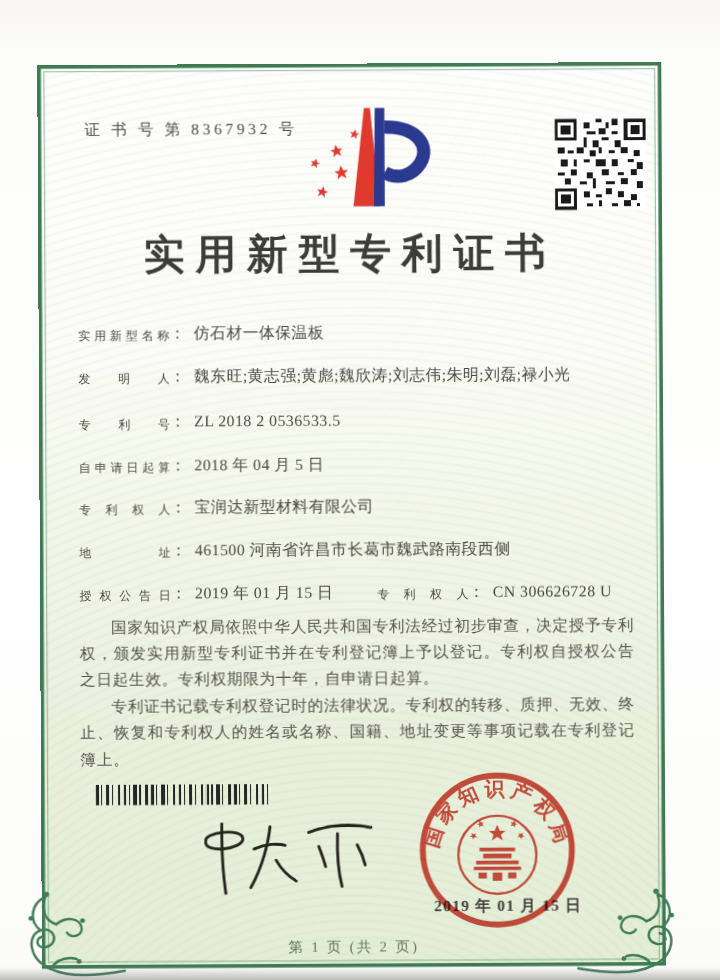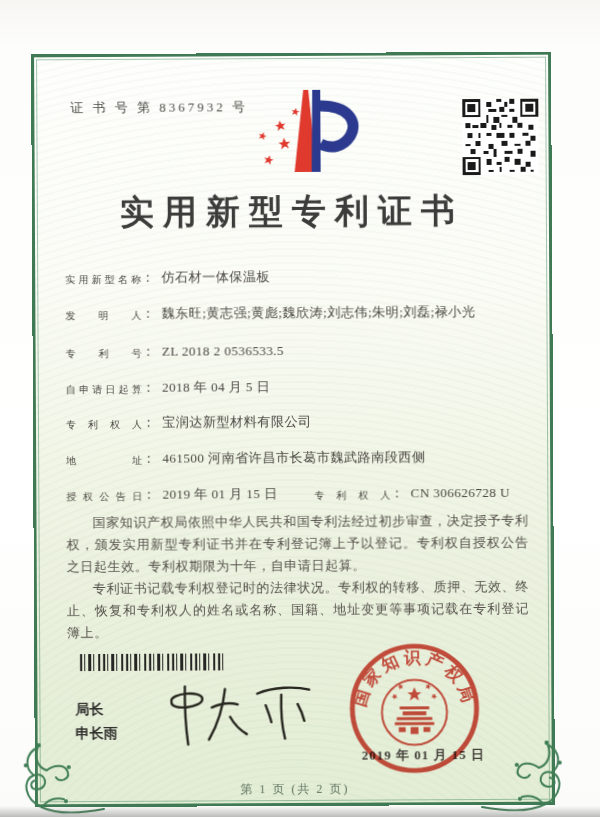--- a/index.html
+++ b/index.html
@@ -156,24 +156,20 @@
     </span>
   </div>
 
   <div class="body-text">
     <p>国家知识产权局依照中华人民共和国专利法经过初步审查，决定授予专利权，颁发实用新型专利证书并在专利登记簿上予以登记。专利权自授权公告之日起生效。专利权期限为十年，自申请日起算。</p>
     <p>专利证书记载专利权登记时的法律状况。专利权的转移、质押、无效、终止、恢复和专利权人的姓名或名称、国籍、地址变更等事项记载在专利登记簿上。</p>
   </div>
 
   <div class="barcode"></div>
 
-  <div class="director">
-    <div>局长</div>
-    <div>申长雨</div>
-  </div>
 
   <svg class="signature" viewBox="0 0 170 70">
     <g fill="none" stroke="#26261f" stroke-width="2.4" stroke-linecap="round">
       <path d="M28,6 C27,24 27,44 29,64"></path>
       <path d="M14,20 C13,12 45,10 45,19 C45,28 13,30 14,21"></path>
       <path d="M68,10 C66,24 60,44 50,60"></path>
       <path d="M54,28 C64,24 74,24 80,26"></path>
       <path d="M72,38 C76,46 82,52 88,56"></path>
       <path d="M100,16 C116,10 138,10 152,14"></path>
       <path d="M124,18 C123,32 123,48 126,62"></path>

